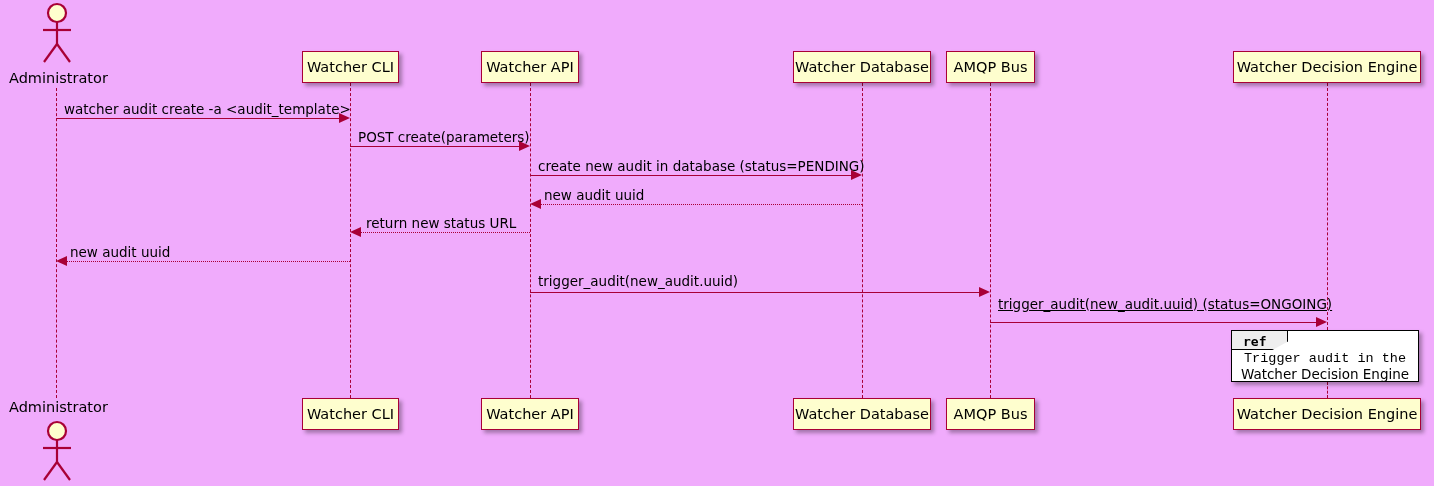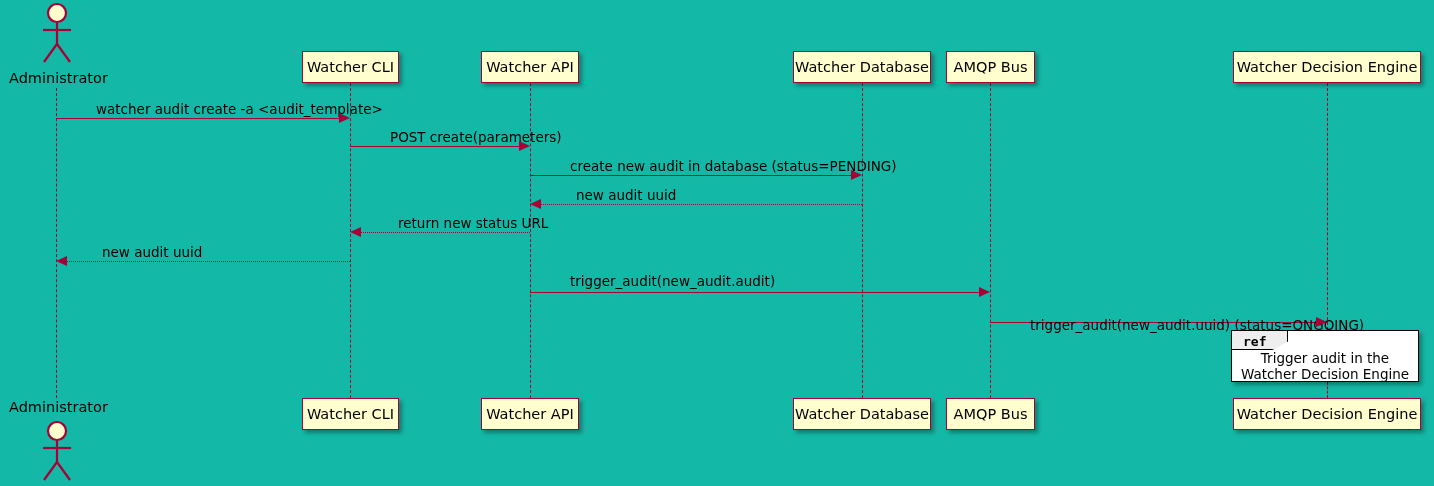--- a/index.html
+++ b/index.html
@@ -4,21 +4,21 @@
 <style>
   html, body {
     margin: 0;
     padding: 0;
     background: #ffffff;
   }
   #diagram {
     position: relative;
     width: 1434px;
     height: 486px;
-    background: #14b8a6;
+    background: #f0abfc;
     font-family: "DejaVu Sans", "Liberation Sans", sans-serif;
     overflow: hidden;
   }
   
   .participant {
     position: absolute;
     box-sizing: border-box;
     background: #FEFECE;
     border: 1.5px solid #A80036;
     color: #000000;
@@ -76,21 +76,20 @@
     border-bottom: 5px solid transparent;
     border-right: 11px solid #A80036;
   }
   .msg-label {
     position: absolute;
     font-size: 13.5px;
     color: #000000;
     white-space: nowrap;
     z-index: 4;
     line-height: 1;
-    margin-left: 32px;
   }
   
   .ref-box {
     position: absolute;
     box-sizing: border-box;
     background: #FFFFFF;
     border: 1.5px solid #000000;
     box-shadow: 3px 3px 4px rgba(0,0,0,0.32);
     z-index: 6;
   }
@@ -188,28 +187,28 @@
   <div class="arrow-head left" style="left:530px; top:199px;"></div>
 
   <div class="msg-label" style="left:366px; top:217px;">return new status URL</div>
   <div class="msg-line dotted" style="left:361px; top:232px; width:169px;"></div>
   <div class="arrow-head left" style="left:350px; top:227px;"></div>
 
   <div class="msg-label" style="left:70px; top:246px;">new audit uuid</div>
   <div class="msg-line dotted" style="left:67px; top:261px; width:283px;"></div>
   <div class="arrow-head left" style="left:56px; top:256px;"></div>
 
-  <div class="msg-label" style="left:538px; top:275px;">trigger_audit(new_audit.audit)</div>
+  <div class="msg-label" style="left:538px; top:275px;">trigger_audit(new_audit.uuid)</div>
   <div class="msg-line" style="left:530px; top:292px; width:449px;"></div>
   <div class="arrow-head right" style="left:979px; top:287px;"></div>
 
-  <div class="msg-label" style="left:998px; top:319px;">trigger_audit(new_audit.uuid) (status=ONGOING)</div>
+  <div class="msg-label" style="left:998px; top:298px;text-decoration:underline;">trigger_audit(new_audit.uuid) (status=ONGOING)</div>
   <div class="msg-line" style="left:990px; top:322px; width:326px;"></div>
   <div class="arrow-head right" style="left:1316px; top:317px;"></div>
 
   <div class="ref-box" style="left:1231px; top:330px; width:188px; height:52px;">
     <div class="ref-tab ref-tab-clip" style="width:56px;"></div>
   </div>
   <div class="ref-tab-label" style="left:1243px; top:334px;">ref</div>
-  <div class="ref-body" style="left:1231px; top:350px; width:188px;">Trigger audit in the</div>
+  <div class="ref-body" style="left:1231px; top:350px; width:188px;font-family:Liberation Mono, monospace;">Trigger audit in the</div>
   <div class="ref-body" style="left:1231px; top:366px; width:188px;">Watcher Decision Engine</div>
 
 </div>
 
 </body></html>

